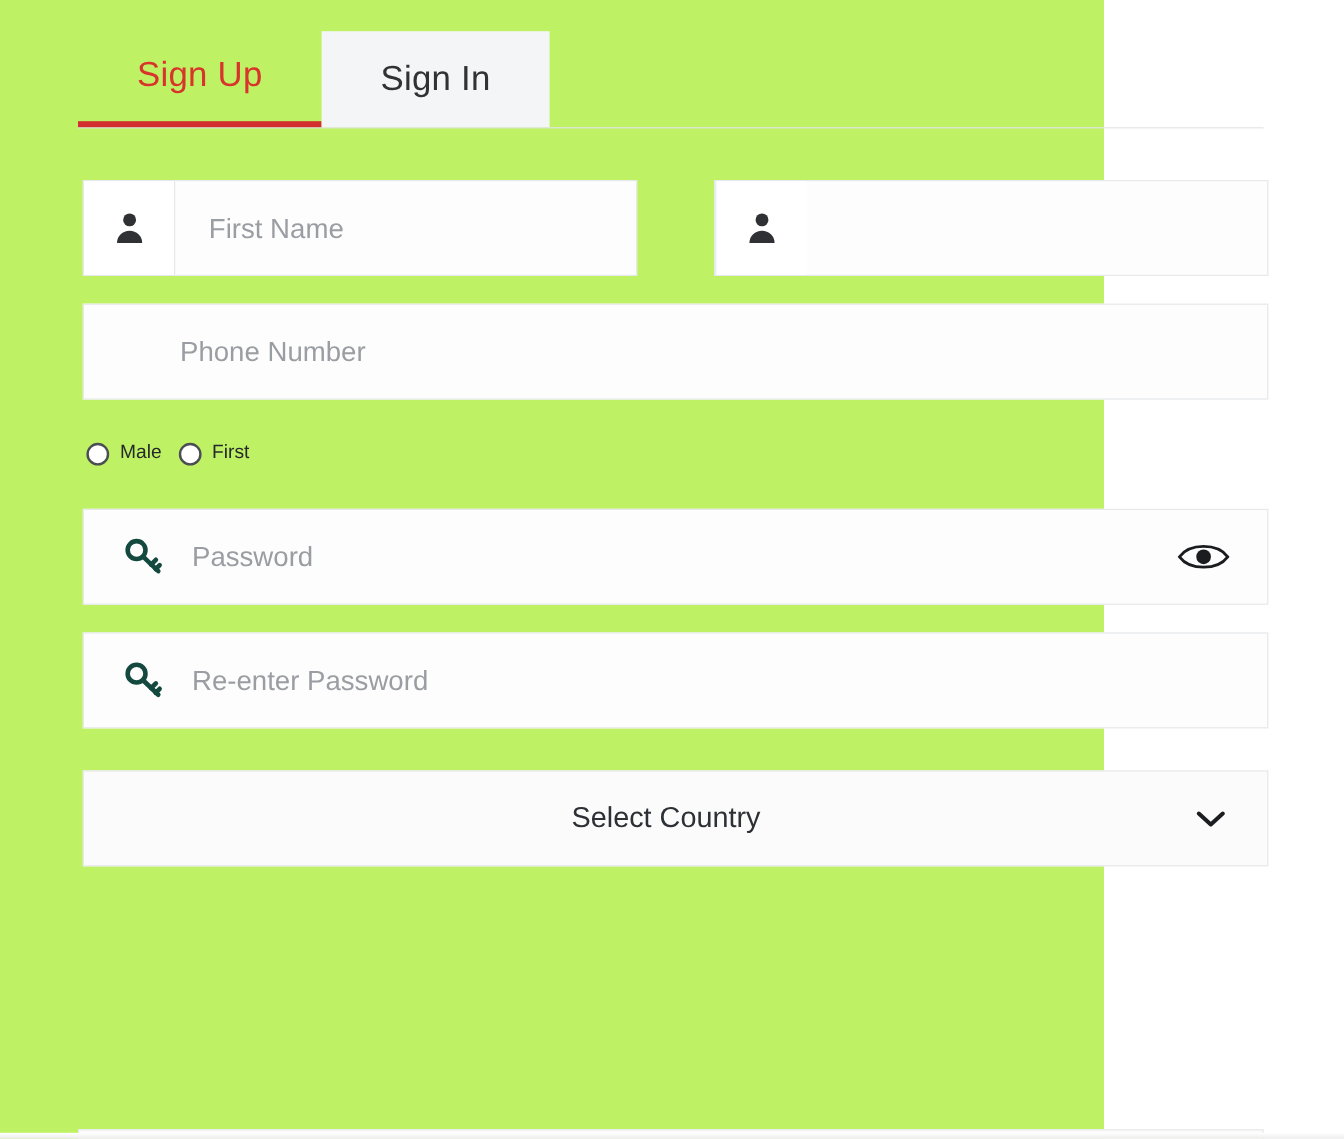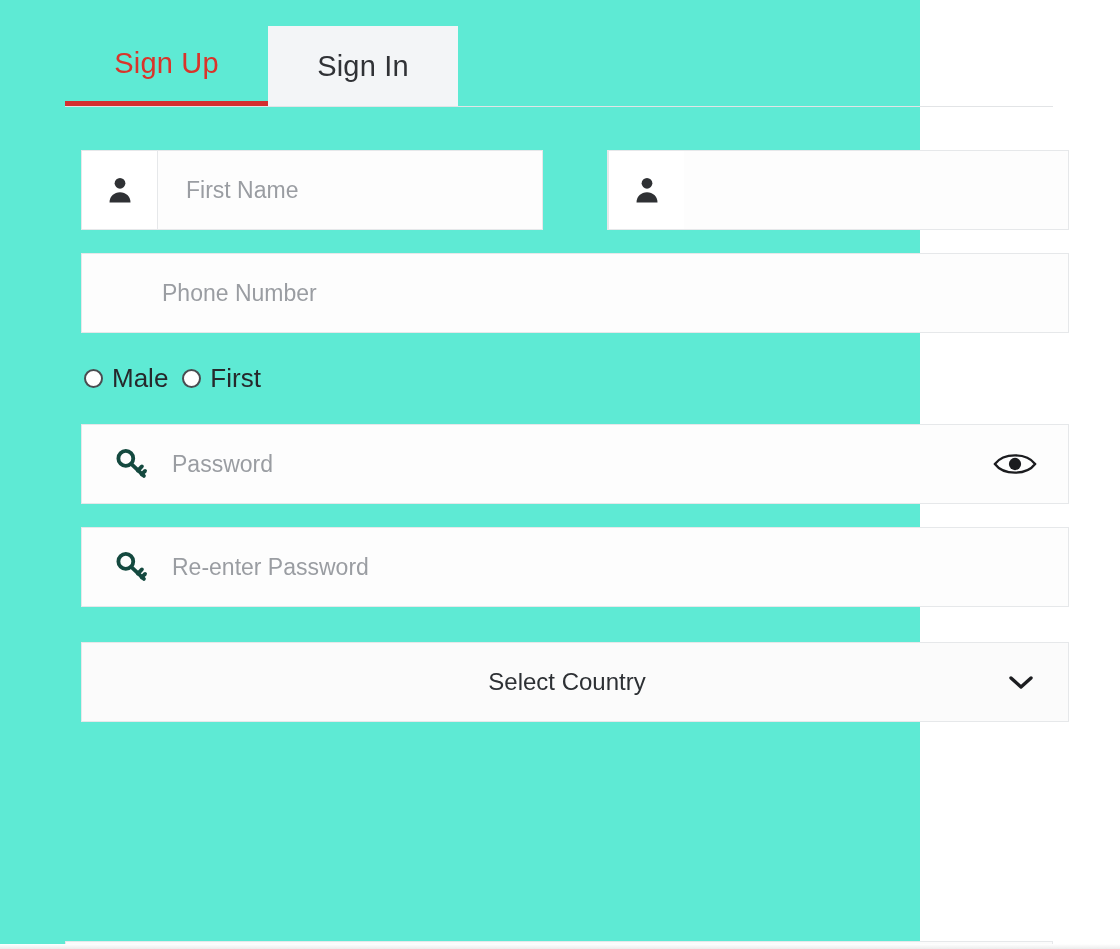--- a/index.html
+++ b/index.html
@@ -10,21 +10,21 @@
     height: 949px;
     background: #ffffff;
     font-family: "Liberation Sans", sans-serif;
     overflow: hidden;
   }
 
   #page {
     position: relative;
     width: 920px;
     height: 949px;
-    background: #5eead4;
+    background: #bef264;
     padding-left: 32px;
   }
 
   
   .tabbar {
     position: absolute;
     left: 65px;
     top: 26px;
     width: 988px;
     height: 81px;
@@ -53,21 +53,21 @@
   }
   .tab-signin {
     width: 190px;
     color: #303236;
     background: #f3f5f7;
   }
 
   
   .form {
     position: absolute;
-    left: 81px;
+    left: 69px;
     top: 150px;
     width: 988px;
   }
 
   .row {
     display: flex;
     justify-content: space-between;
     margin-bottom: 23px;
   }
 
@@ -149,21 +149,21 @@
   }
   .radio-dot {
     width: 19px; height: 19px;
     border: 2px solid #4a4d51;
     border-radius: 50%;
     background: #fff;
     display: inline-block;
     margin-right: 9px;
   }
   .radio-label {
-    font-size: 26px;
+    font-size: 16px;
     color: #26282b;
   }
 
   
   .tooltip {
     position: absolute;
     left: 472px;
     top: 686px;
     background: #0a0a0a;
     color: #ffffff;

